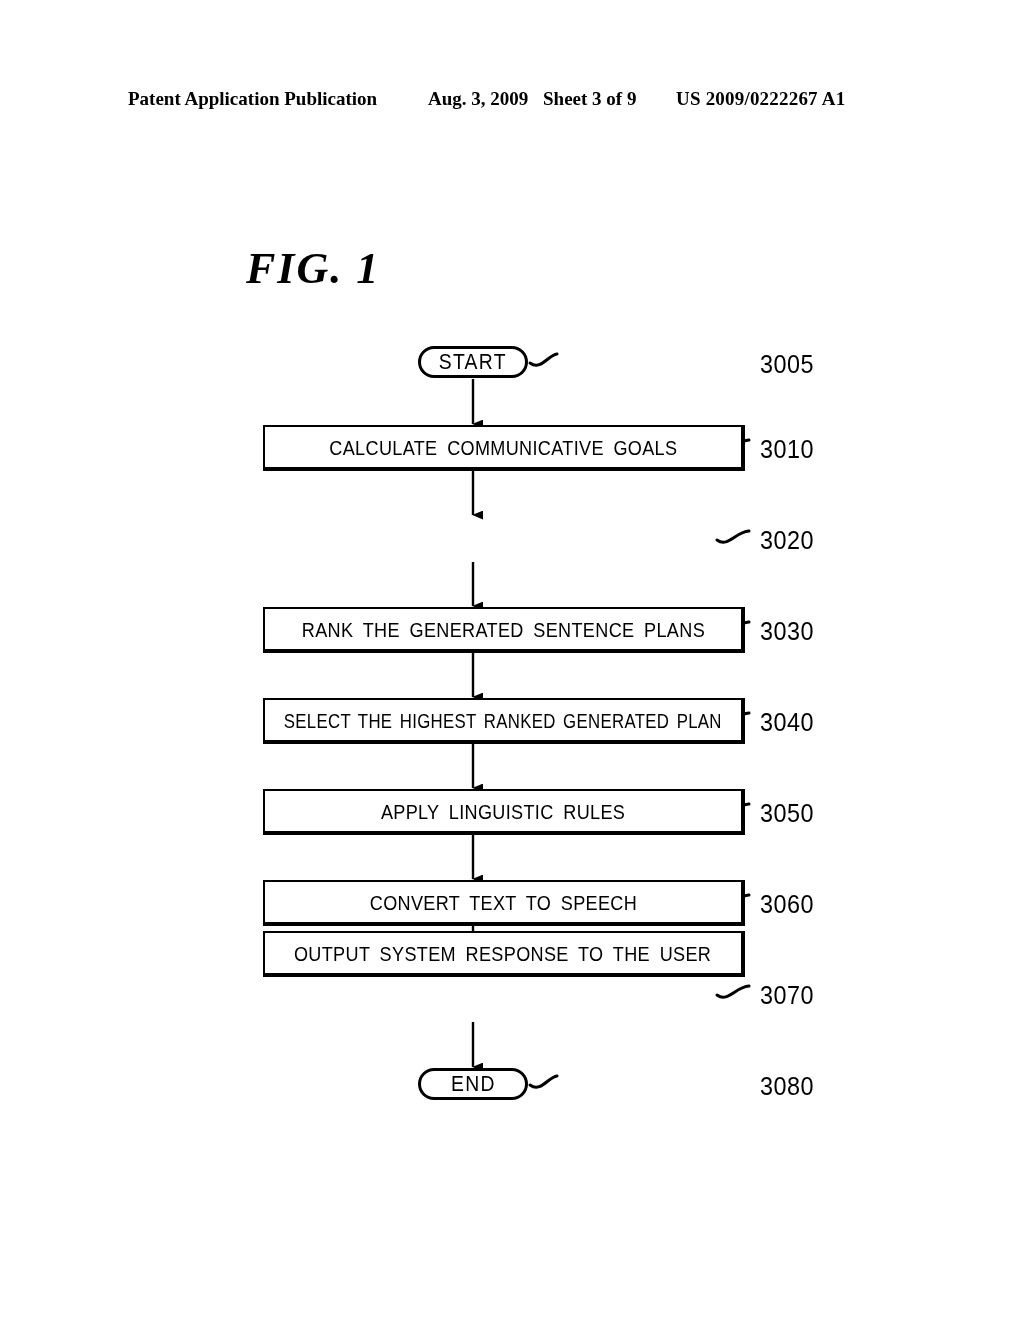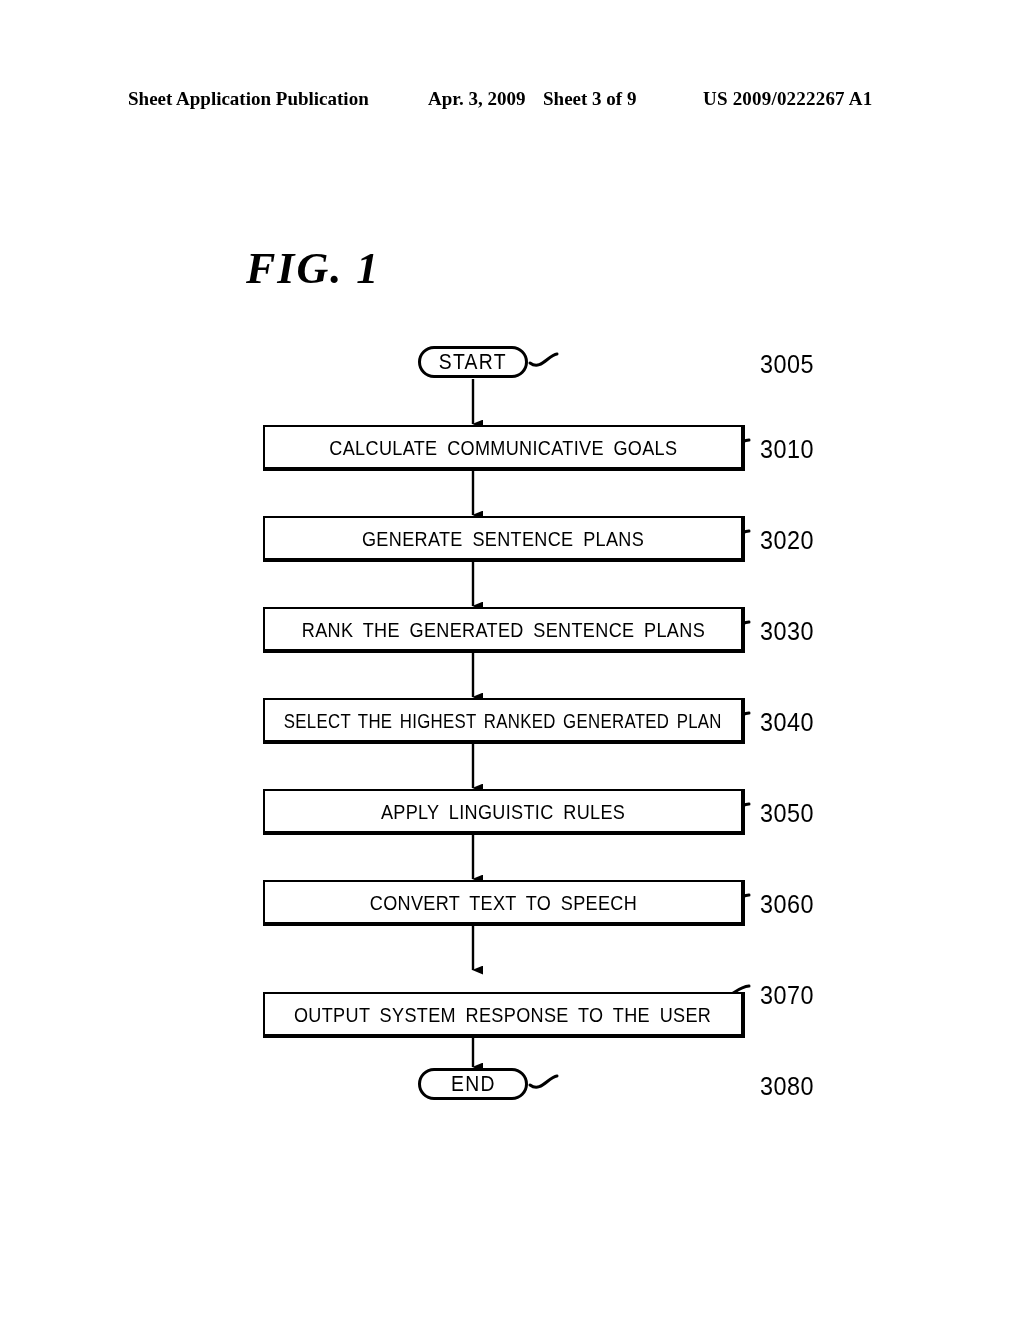--- a/index.html
+++ b/index.html
@@ -29,21 +29,21 @@
     font-family: "Liberation Serif", serif;
     font-weight: bold;
     font-size: 19px;
     line-height: 24px;
     white-space: nowrap;
     color: #000;
   }
   #hdr-pub    { left: 128px; top: 2px; }
   #hdr-date   { left: 428px; top: 2px; }
   #hdr-sheet  { left: 543px; top: 2px; }
-  #hdr-number { left: 703px; top: 2px; letter-spacing: 0.2px; }
+  #hdr-number { left: 676px; top: 2px; letter-spacing: 0.2px; }
 
   
   #figure-title {
     position: absolute;
     left: 246px;
     top: 243px;
     font-family: "Liberation Serif", serif;
     font-style: italic;
     font-weight: bold;
     font-size: 44px;
@@ -135,22 +135,22 @@
     transform: scaleX(0.9);
     transform-origin: left center;
     white-space: nowrap;
     line-height: 1;
   }
 </style>
 </head>
 <body>
 
 <div id="page-header">
-  <div class="hdr" id="hdr-pub">Sheet Application Publication</div>
-  <div class="hdr" id="hdr-date">Apr. 3, 2009</div>
+  <div class="hdr" id="hdr-pub">Patent Application Publication</div>
+  <div class="hdr" id="hdr-date">Aug. 3, 2009</div>
   <div class="hdr" id="hdr-sheet">Sheet 3 of 9</div>
   <div class="hdr" id="hdr-number">US 2009/0222267 A1</div>
 </div>
 
 <div id="figure-title">FIG. 1</div>
 
 <div id="flowchart">
 
   <svg id="flow-svg" viewBox="0 0 1024 1320">
     <defs>
@@ -186,23 +186,20 @@
   <div class="terminator" style="left:418px; top:346px;">
     <span class="term-label">START</span>
   </div>
   <div class="ref-num" style="top:351px;">3005</div>
 
   <div class="process-box" style="top:425px;">
     <span class="box-label">CALCULATE COMMUNICATIVE GOALS</span>
   </div>
   <div class="ref-num" style="top:436px;">3010</div>
 
-  <div class="process-box" style="top:516px;">
-    <span class="box-label">GENERATE SENTENCE PLANS</span>
-  </div>
   <div class="ref-num" style="top:527px;">3020</div>
 
   <div class="process-box" style="top:607px;text-align:right;">
     <span class="box-label">RANK THE GENERATED SENTENCE PLANS</span>
   </div>
   <div class="ref-num" style="top:618px;">3030</div>
 
   <div class="process-box tight" style="top:698px;">
     <span class="box-label">SELECT THE HIGHEST RANKED GENERATED PLAN</span>
   </div>
@@ -211,21 +208,21 @@
   <div class="process-box" style="top:789px;">
     <span class="box-label">APPLY LINGUISTIC RULES</span>
   </div>
   <div class="ref-num" style="top:800px;">3050</div>
 
   <div class="process-box" style="top:880px;">
     <span class="box-label">CONVERT TEXT TO SPEECH</span>
   </div>
   <div class="ref-num" style="top:891px;">3060</div>
 
-  <div class="process-box" style="top:992px;">
+  <div class="process-box" style="top:931px;">
     <span class="box-label">OUTPUT SYSTEM RESPONSE TO THE USER</span>
   </div>
   <div class="ref-num" style="top:982px;">3070</div>
 
   <div class="terminator" style="left:418px; top:1068px;text-align:center;">
     <span class="term-label">END</span>
   </div>
   <div class="ref-num" style="top:1073px;">3080</div>
 
 </div>

